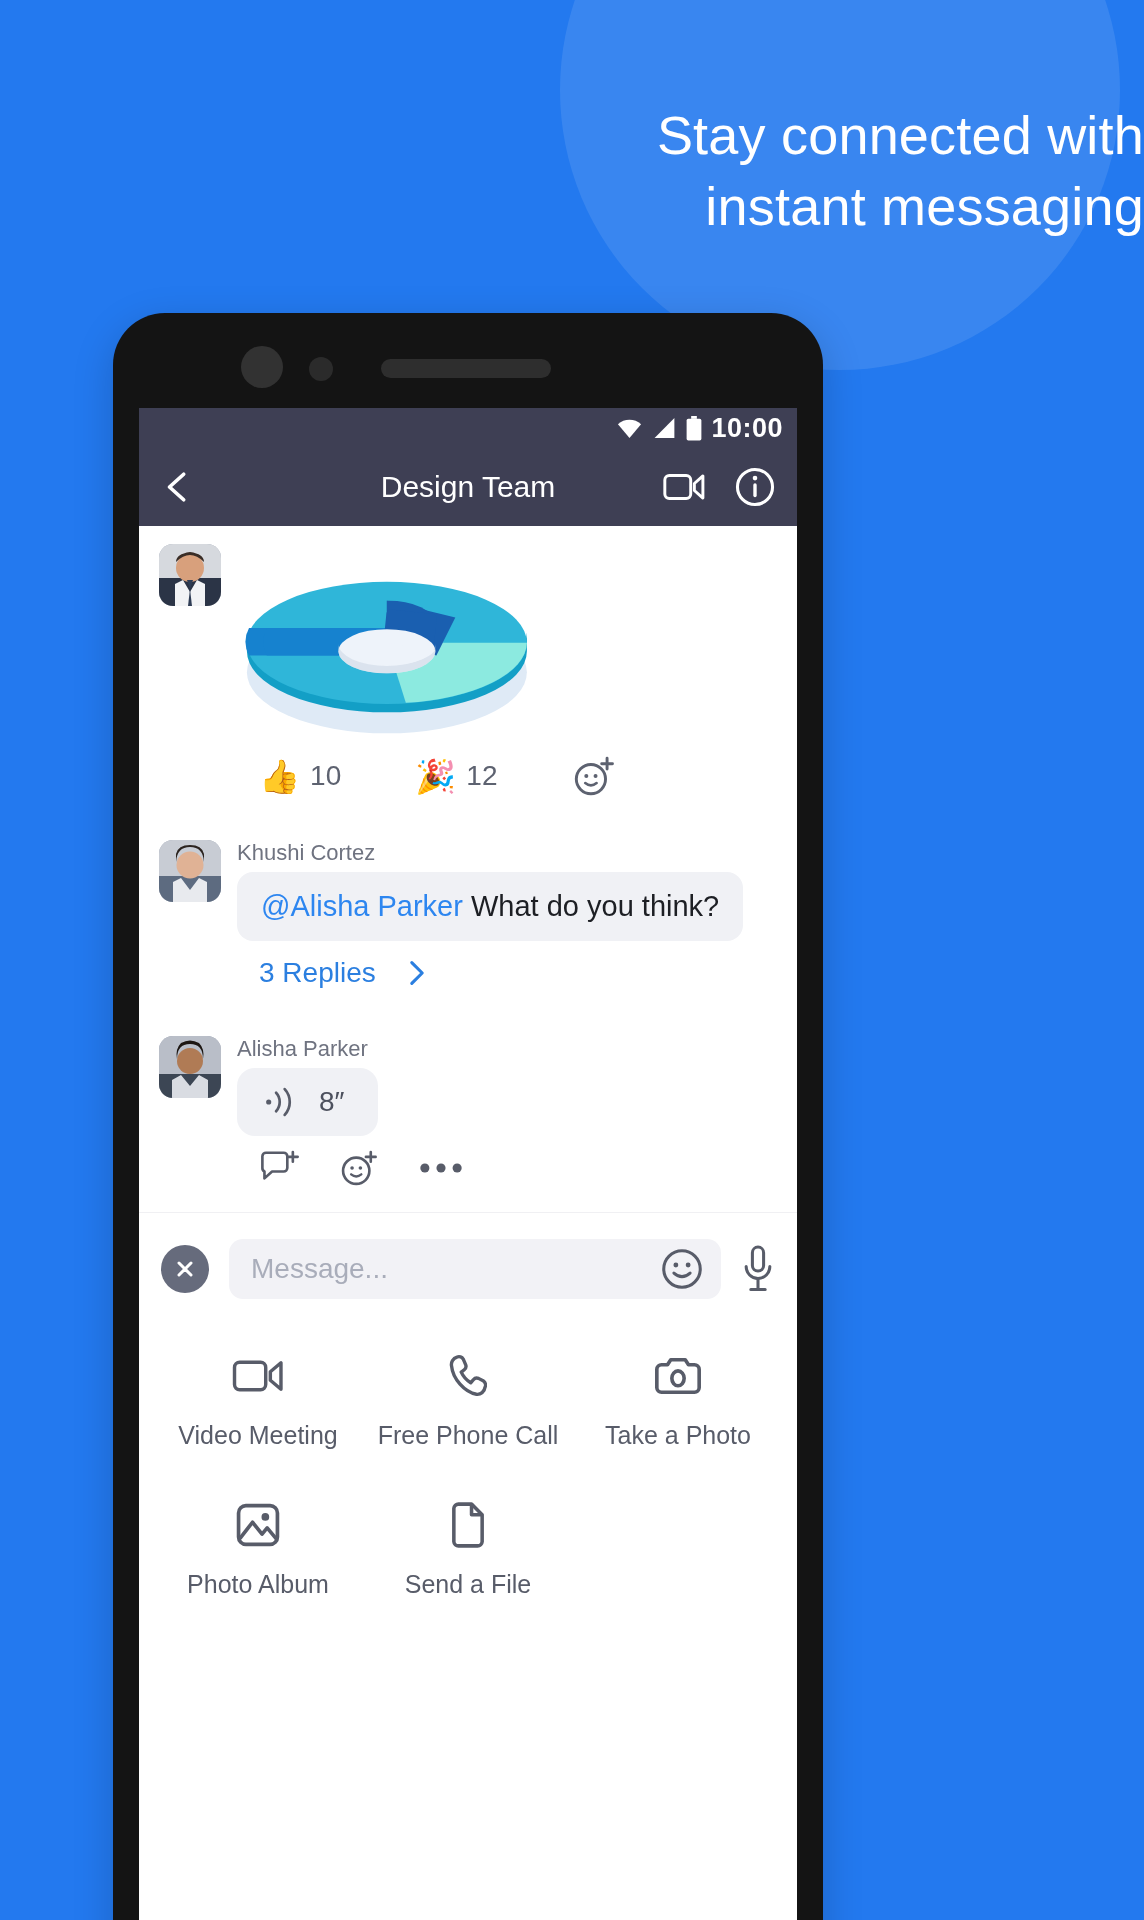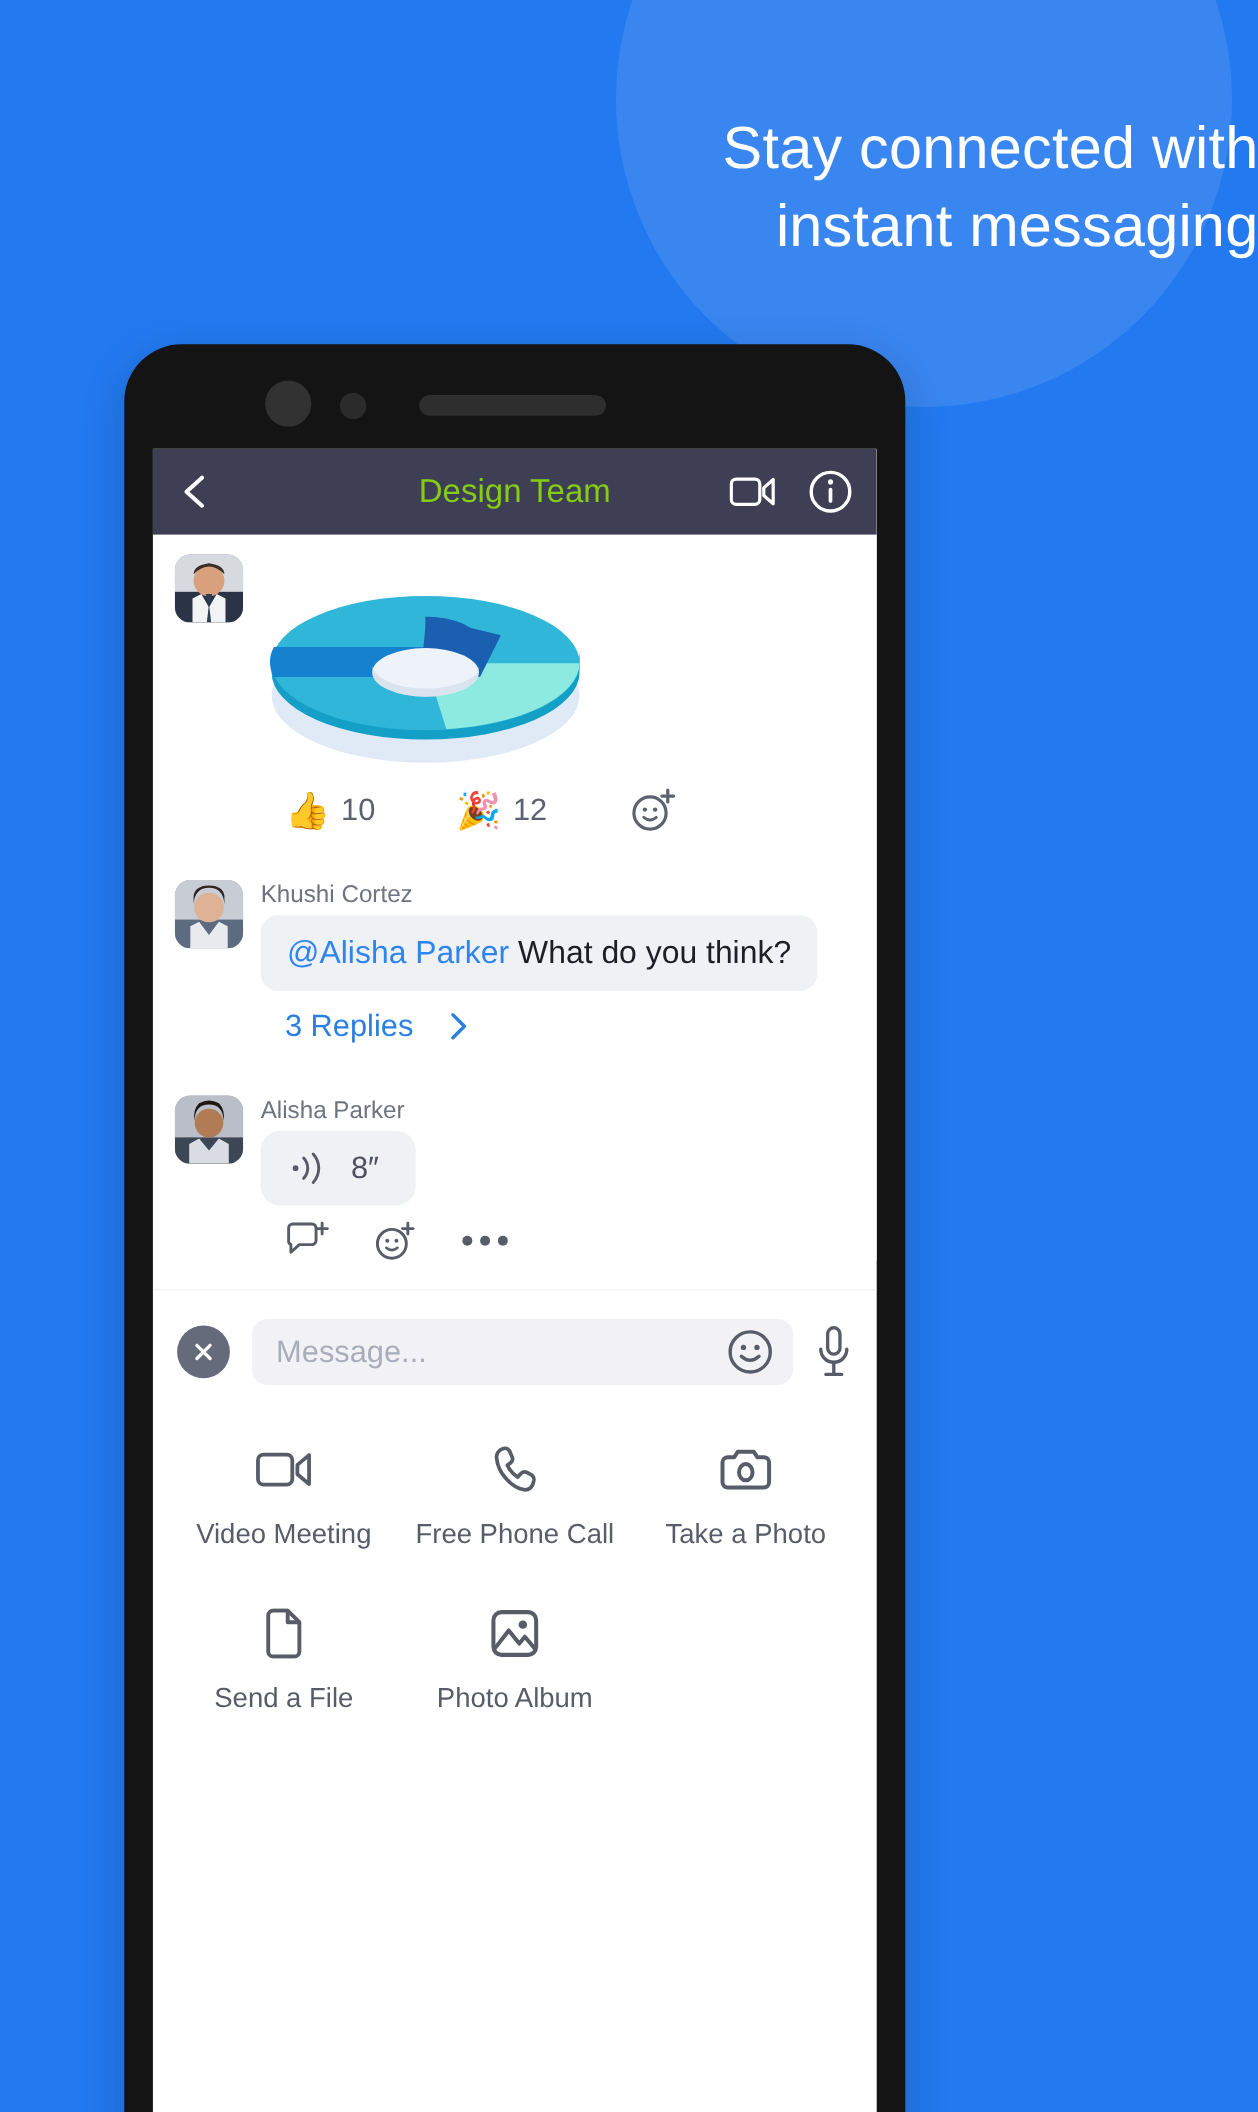--- a/index.html
+++ b/index.html
@@ -48,21 +48,21 @@
   .ic-bat  { width:16px; height:25px; }
 
   
   .header {
     height:78px; background:#3e3f54;
     display:flex; align-items:center; padding:0 22px; position:relative;
   }
   .back-chev { width:34px; height:34px; flex:0 0 auto; cursor:pointer; }
   .hdr-title {
     position:absolute; left:0; right:0; text-align:center;
-    color:#84cc16; font-size:30px; font-weight:400; pointer-events:none;
+    color:#ffffff; font-size:30px; font-weight:400; pointer-events:none;
   }
   .hdr-right { margin-left:auto; display:flex; align-items:center; gap:30px; z-index:2; }
   .ic-video-h { width:42px; height:30px; }
   .ic-info-h { width:40px; height:40px; }
 
   
   .chat { background:#fff; padding:18px 0 0 0; }
   .msg-row { display:flex; padding:0 20px; }
   .avatar {
     width:62px; height:62px; border-radius:14px;
@@ -148,20 +148,33 @@
 
 <div class="phone">
   <div class="bezel-top">
     <div class="cam-big"></div>
     <div class="cam-small"></div>
     <div class="speaker"></div>
   </div>
 
   <div class="screen">
 
+    <div class="statusbar">
+      <svg class="ic-wifi" viewBox="0 0 24 20">
+        <path d="M12 19 L1.5 6.5 A16 16 0 0 1 22.5 6.5 Z" fill="#fff"></path>
+      </svg>
+      <svg class="ic-sig" viewBox="0 0 22 20">
+        <path d="M20 1 L20 19 L2 19 Z" fill="#fff"></path>
+      </svg>
+      <svg class="ic-bat" viewBox="0 0 14 22">
+        <rect x="4.5" y="0" width="5" height="2.5" fill="#fff"></rect>
+        <rect x="0.5" y="2.5" width="13" height="19" rx="1.5" fill="#fff"></rect>
+      </svg>
+      <div class="st-time">10:00</div>
+    </div>
 
     <div class="header">
       <svg class="back-chev" viewBox="0 0 24 24">
         <path d="M16 3 L6 12 L16 21" fill="none" stroke="#fff" stroke-width="2.6" stroke-linecap="round" stroke-linejoin="round"></path>
       </svg>
       <div class="hdr-title">Design Team</div>
       <div class="hdr-right">
         <svg class="ic-video-h" viewBox="0 0 30 21">
           <rect x="1.3" y="2.3" width="18.5" height="16.4" rx="3.2" fill="none" stroke="#fff" stroke-width="2.1"></rect>
           <path d="M22.4 8 L28.5 2.6 L28.5 18.4 L22.4 13 Z" fill="none" stroke="#fff" stroke-width="2.1" stroke-linejoin="round"></path>
@@ -350,34 +363,34 @@
           <svg width="48" height="38" viewBox="0 0 26 21">
             <path d="M1.3 6.8 A2.6 2.6 0 0 1 3.9 4.3 L7.2 4.3 L9 1.5 L17 1.5 L18.8 4.3 L22.1 4.3 A2.6 2.6 0 0 1 24.7 6.8 L24.7 17 A2.6 2.6 0 0 1 22.1 19.5 L3.9 19.5 A2.6 2.6 0 0 1 1.3 17 Z" fill="none" stroke="#585c69" stroke-width="2" stroke-linejoin="round"></path>
             <ellipse cx="13" cy="11.8" rx="3.4" ry="4.1" fill="none" stroke="#585c69" stroke-width="2"></ellipse>
           </svg>
         </div>
         <div class="lbl">Take a Photo</div>
       </div>
 
       <div class="action-item">
         <div class="glyph">
-          <svg width="36" height="46" viewBox="0 0 20 26">
-            <path d="M2 3.6 A2.6 2.6 0 0 1 4.6 1.2 L12 1.2 L18 7.2 L18 22.4 A2.6 2.6 0 0 1 15.4 24.8 L4.6 24.8 A2.6 2.6 0 0 1 2 22.4 Z" fill="none" stroke="#585c69" stroke-width="2" stroke-linejoin="round"></path>
-            <path d="M12 1.2 L12 7.2 L18 7.2" fill="none" stroke="#585c69" stroke-width="2" stroke-linejoin="round"></path>
-          </svg>
-        </div>
-        <div class="lbl">Send a File</div>
-      </div>
-
-      <div class="action-item">
-        <div class="glyph">
           <svg width="44" height="44" viewBox="0 0 24 24">
             <rect x="1.4" y="1.4" width="21.2" height="21.2" rx="4" fill="none" stroke="#585c69" stroke-width="2"></rect>
             <circle cx="16" cy="7.6" r="2.1" fill="#585c69"></circle>
             <path d="M2.4 19 L9 10.5 L14.2 17 L17 13.6 L22 19.6" fill="none" stroke="#585c69" stroke-width="2" stroke-linejoin="round" stroke-linecap="round"></path>
           </svg>
         </div>
         <div class="lbl">Photo Album</div>
       </div>
 
+      <div class="action-item">
+        <div class="glyph">
+          <svg width="36" height="46" viewBox="0 0 20 26">
+            <path d="M2 3.6 A2.6 2.6 0 0 1 4.6 1.2 L12 1.2 L18 7.2 L18 22.4 A2.6 2.6 0 0 1 15.4 24.8 L4.6 24.8 A2.6 2.6 0 0 1 2 22.4 Z" fill="none" stroke="#585c69" stroke-width="2" stroke-linejoin="round"></path>
+            <path d="M12 1.2 L12 7.2 L18 7.2" fill="none" stroke="#585c69" stroke-width="2" stroke-linejoin="round"></path>
+          </svg>
+        </div>
+        <div class="lbl">Send a File</div>
+      </div>
+
     </div>
   </div>
 </div>
 
 </body></html>

